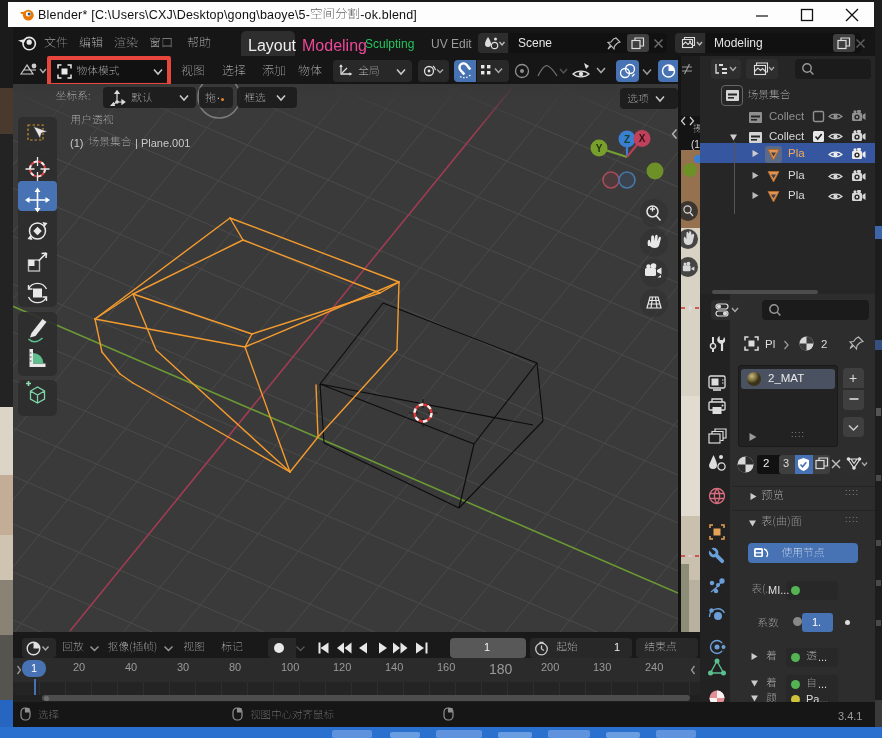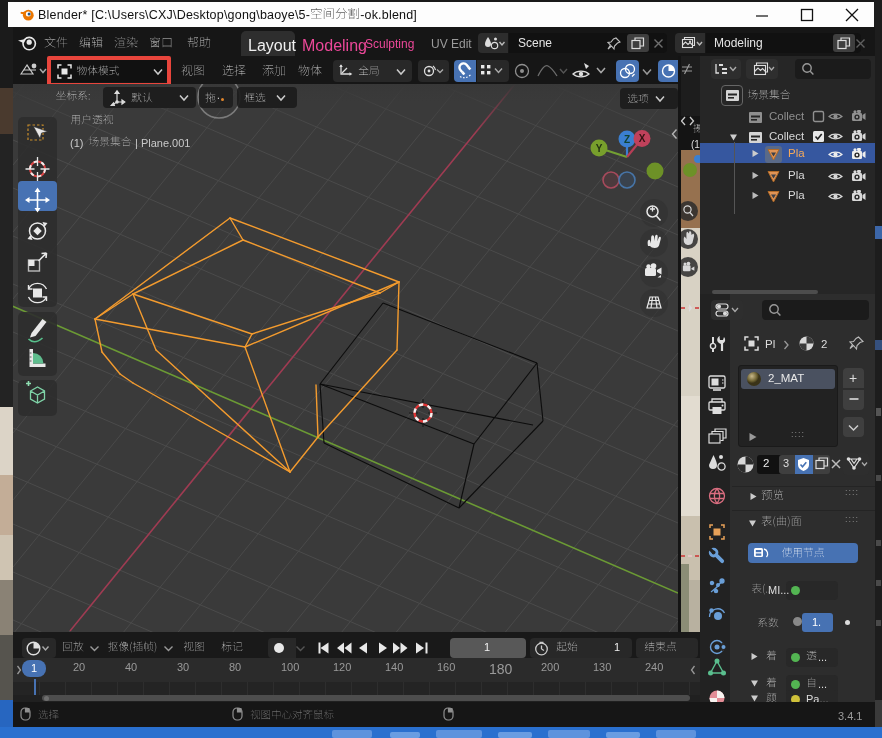--- a/index.html
+++ b/index.html
@@ -72,21 +72,21 @@
     </svg>
     <svg style="position:absolute;left:149px;top:36px;" width="24" height="16" viewBox="0 0 24.0 15.6">
       <path d="M2.2 4.8H10.0V11.4H9.7V5.2H2.5V11.4H2.2ZM5.4 3.6 5.7 3.7Q5.5 4.1 5.2 4.4Q4.9 4.8 4.6 5.0L4.3 4.9Q4.6 4.7 4.9 4.3Q5.2 3.9 5.4 3.6ZM2.3 10.4H9.8V10.8H2.3ZM8.1 6.4H8.1L8.2 6.4L8.4 6.5Q8.0 7.5 7.3 8.2Q6.5 8.9 5.5 9.4Q4.6 9.8 3.6 10.1Q3.5 10.0 3.5 9.9Q3.4 9.8 3.3 9.8Q4.3 9.6 5.2 9.1Q6.2 8.7 6.9 8.1Q7.7 7.4 8.1 6.5ZM4.8 5.5 5.2 5.6Q4.9 6.1 4.5 6.7Q4.1 7.3 3.6 7.8Q3.5 7.8 3.5 7.7Q3.4 7.6 3.3 7.6Q3.8 7.1 4.2 6.6Q4.6 6.0 4.8 5.5ZM4.6 6.4H8.1V6.7H4.3ZM4.4 7.5 4.6 7.3Q5.3 7.6 6.1 8.0Q6.8 8.4 7.5 8.8Q8.2 9.2 8.6 9.6L8.4 9.9Q7.9 9.5 7.3 9.1Q6.6 8.6 5.8 8.2Q5.1 7.8 4.4 7.5ZM1.1 1.7H10.9V3.4H10.5V2.1H1.4V3.4H1.1ZM4.4 2.5 4.7 2.7Q4.3 3.1 3.8 3.5Q3.3 3.8 2.8 4.1Q2.2 4.4 1.6 4.6L1.4 4.4Q1.9 4.2 2.5 3.9Q3.0 3.6 3.5 3.3Q4.0 2.9 4.4 2.5ZM7.2 2.8 7.4 2.6Q8.0 2.8 8.6 3.2Q9.2 3.6 9.8 3.9Q10.3 4.3 10.7 4.6L10.5 4.8Q10.1 4.5 9.6 4.2Q9.0 3.8 8.4 3.4Q7.8 3.1 7.2 2.8ZM5.4 0.7 5.7 0.6Q5.9 0.9 6.1 1.2Q6.3 1.6 6.4 1.9L6.1 2.0Q6.0 1.7 5.8 1.3Q5.6 1.0 5.4 0.7Z M13.8 1.9H22.3V11.0H21.9V2.3H14.1V11.1H13.8ZM13.9 9.6H22.3V10.0H13.9Z" fill="#d8d8d8"></path>
     </svg>
     <svg style="position:absolute;left:187px;top:36px;" width="24" height="16" viewBox="0 0 24.0 15.6">
       <path d="M0.9 1.7H6.4V2.0H0.9ZM0.7 4.9H6.5V5.3H0.7ZM1.2 3.2H6.2V3.6H1.2ZM7.2 1.1H10.7V1.5H7.5V7.0H7.2ZM10.6 1.1H10.7L10.8 1.1L11.0 1.3Q10.6 1.8 10.2 2.3Q9.7 2.8 9.3 3.3Q10.2 3.8 10.5 4.3Q10.9 4.7 10.9 5.1Q10.9 5.5 10.7 5.7Q10.6 5.9 10.4 6.0Q10.2 6.1 10.0 6.1Q9.8 6.1 9.7 6.2Q9.4 6.2 9.0 6.2Q8.6 6.2 8.2 6.2Q8.2 6.1 8.2 6.0Q8.1 5.9 8.1 5.8Q8.5 5.9 8.9 5.9Q9.3 5.9 9.6 5.9Q9.8 5.8 9.9 5.8Q10.1 5.8 10.2 5.7Q10.5 5.6 10.5 5.1Q10.5 4.8 10.2 4.3Q9.8 3.9 8.9 3.4Q9.2 3.0 9.5 2.6Q9.9 2.2 10.1 1.9Q10.4 1.5 10.6 1.2ZM3.6 0.6H4.0V3.6Q4.0 3.8 3.9 4.3Q3.8 4.7 3.5 5.3Q3.3 5.8 2.7 6.4Q2.2 6.9 1.3 7.3Q1.3 7.2 1.2 7.2Q1.1 7.1 1.1 7.0Q1.9 6.7 2.4 6.2Q2.9 5.7 3.2 5.2Q3.5 4.8 3.5 4.3Q3.6 3.9 3.6 3.6ZM5.8 6.5H6.2V11.4H5.8ZM2.0 7.5H10.0V7.9H2.4V10.8H2.0ZM9.8 7.5H10.2V10.1Q10.2 10.3 10.1 10.4Q10.1 10.6 9.9 10.6Q9.6 10.7 9.2 10.7Q8.7 10.7 7.9 10.7Q7.9 10.6 7.8 10.5Q7.8 10.4 7.7 10.4Q8.2 10.4 8.6 10.4Q9.0 10.4 9.2 10.4Q9.5 10.4 9.6 10.4Q9.8 10.3 9.8 10.3Q9.8 10.3 9.8 10.1Z M17.5 3.4H22.9V3.8H17.5ZM22.7 3.4H23.1Q23.1 3.4 23.1 3.5Q23.1 3.6 23.1 3.6Q23.1 3.7 23.1 3.7Q23.0 5.7 22.9 7.0Q22.9 8.3 22.8 9.1Q22.8 10.0 22.6 10.4Q22.5 10.9 22.4 11.0Q22.3 11.2 22.1 11.3Q21.9 11.3 21.7 11.3Q21.4 11.4 20.9 11.3Q20.5 11.3 20.0 11.3Q20.0 11.2 19.9 11.1Q19.9 11.0 19.9 10.9Q20.4 11.0 20.9 11.0Q21.4 11.0 21.6 11.0Q21.8 11.0 21.9 11.0Q22.0 10.9 22.1 10.8Q22.2 10.7 22.3 10.3Q22.4 9.8 22.5 9.0Q22.5 8.1 22.6 6.8Q22.7 5.5 22.7 3.5ZM19.9 0.6H20.3Q20.3 1.8 20.3 3.1Q20.2 4.4 20.1 5.6Q19.9 6.8 19.5 7.9Q19.2 9.0 18.5 9.9Q17.8 10.8 16.8 11.4Q16.8 11.4 16.7 11.3Q16.6 11.2 16.5 11.2Q17.5 10.6 18.2 9.7Q18.8 8.8 19.2 7.8Q19.6 6.7 19.7 5.5Q19.9 4.3 19.9 3.0Q19.9 1.8 19.9 0.6ZM13.4 1.3H17.1V9.1H16.7V1.6H13.8V9.8H13.4ZM12.5 9.9Q13.2 9.7 14.0 9.5Q14.9 9.3 15.9 9.1Q16.9 8.9 17.9 8.7L17.9 9.0Q16.9 9.3 16.0 9.5Q15.0 9.7 14.2 9.9Q13.3 10.1 12.6 10.2ZM13.6 3.9H16.8V4.3H13.6ZM13.6 6.6H16.8V6.9H13.6Z" fill="#d8d8d8"></path>
     </svg>
     <div class="ab" style="left:241px;top:31px;width:54px;height:25px;background:#2e2e2e;border-radius:5px 5px 0 0"></div>
     <div class="t" style="left:248px;top:37px;font-size:16px;color:#efefef">Layout</div>
     <div class="t" style="left:302px;top:37px;font-size:16px;color:#ec4899">Modeling</div>
-    <div class="t" style="left:365px;top:37px;font-size:12px;color:#ec4899">Sculpting</div>
+    <div class="t" style="left:365px;top:37px;font-size:12px;color:#22c55e">Sculpting</div>
     <div class="t" style="left:431px;top:37px;font-size:12px;color:#9b9b9b">UV Edit</div>
 <div class="ab" style="left:478px;top:33px;width:30px;height:20px;background:#2d2d2d;border-radius:4px 0 0 4px"></div>
 <div class="ab" style="left:509px;top:33px;width:158px;height:20px;background:#111;border-radius:0 4px 4px 0"></div>
 <svg class="ic" style="left:483px;top:36px" width="22" height="14" viewBox="0 0 22 14">
  <path d="M5 1 C7 4 8 6 8 8 a3 3 0 1 1-6 0 C2 6 3 4 5 1Z" fill="#ddd"></path>
  <circle cx="11.5" cy="9.5" r="3.2" fill="none" stroke="#ddd" stroke-width="1.2"></circle>
  <circle cx="12.5" cy="3" r="1.5" fill="#ddd"></circle>
  <path d="M16.5 6 l2.5 3 2.5-3" fill="none" stroke="#bbb" stroke-width="1.4"></path>
 </svg>
 <div class="t" style="left:518px;top:36px;font-size:12px;color:#e5e5e5">Scene</div>

